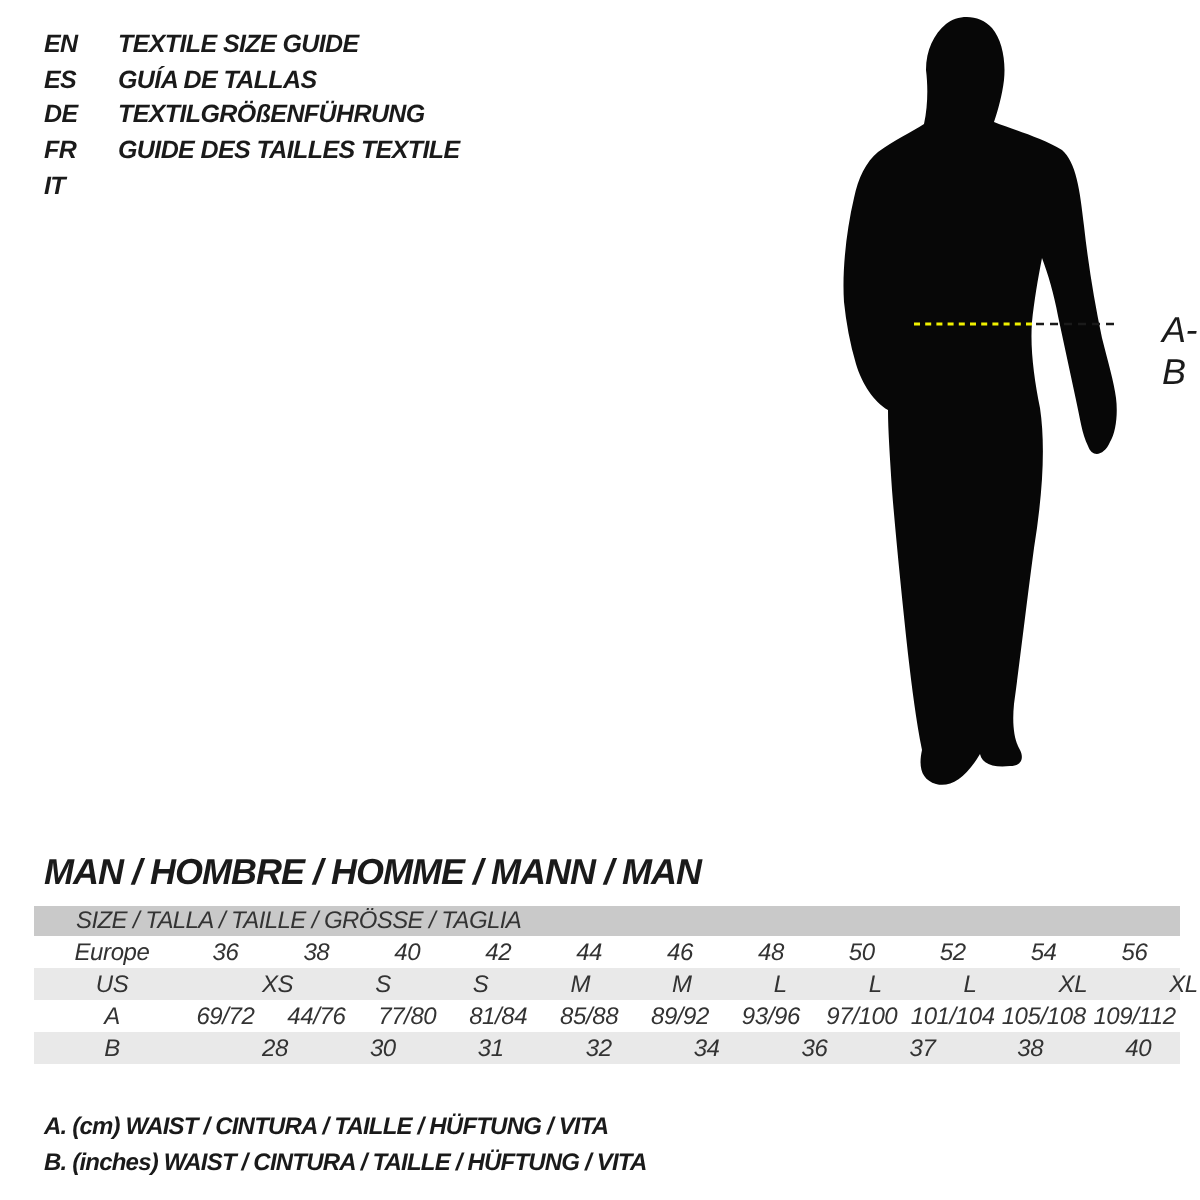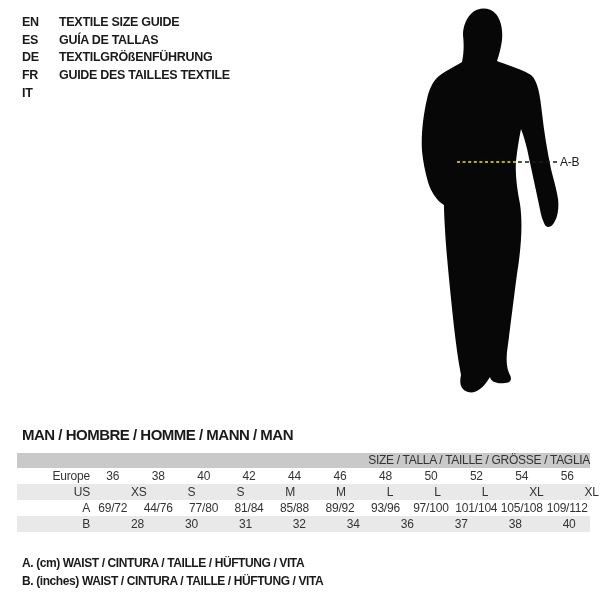--- a/index.html
+++ b/index.html
@@ -3,20 +3,21 @@
 <meta charset="utf-8">
 <style>
   html, body { margin: 0; padding: 0; background: #fff; }
   .canvas {
     position: relative;
     width: 600px; height: 600px;
     background: #fff;
     font-family: "Liberation Sans", sans-serif;
     color: var(--color-text, #1a1a1a);
     overflow: hidden;
+    font-style: italic;
   }
 
   
   .lang-list { position: absolute; left: 22px; top: 13px; }
   .lang-row { display: flex; height: 17.7px; align-items: center; }
   .lang-code {
     width: 37px; flex: 0 0 37px;
     font-size: 12.5px; font-weight: bold; letter-spacing: -0.3px;
   }
   .lang-label { font-size: 12.5px; font-weight: bold; letter-spacing: -0.3px; white-space: nowrap; }
@@ -27,49 +28,49 @@
     font-size: 13.5px; font-weight: bold; letter-spacing: -0.4px; white-space: nowrap;
   }
 
   
   .figure-wrap { position: absolute; left: 400px; top: 0; width: 200px; height: 420px; }
   .figure-wrap svg { display: block; width: 100%; height: 100%; }
   .silhouette-path { fill: var(--color-silhouette, #070707); }
   .dash-yellow { stroke: var(--color-dash-yellow, #f0f000); stroke-width: 1.6; stroke-dasharray: 3 2.6; }
   .dash-dark { stroke: var(--color-dash-dark, #1a1a1a); stroke-width: 1.3; stroke-dasharray: 4 3; }
   .ab-label {
-    position: absolute; left: 560px; top: 155px;
-    font-size: 12px; letter-spacing: -0.2px; color: var(--color-text, #1a1a1a);
+    position: absolute; left: 581px; top: 155px;
+    font-size: 18px; letter-spacing: -0.2px; color: var(--color-text, #1a1a1a);
   }
 
   
   .gender-title {
     position: absolute; left: 22px; top: 426px;
-    font-size: 15px; font-weight: bold; letter-spacing: -0.5px; white-space: nowrap;
+    font-size: 18px; font-weight: bold; letter-spacing: -0.5px; white-space: nowrap;
   }
 
   
   .table-header {
     position: absolute; left: 17px; top: 453px; width: 573px; height: 15px;
     background: var(--color-header-bg, #c9c9c9);
     font-size: 12px; line-height: 15px; letter-spacing: -0.3px;
     color: var(--color-table-text, #333);
-    padding-left: 3px; box-sizing: border-box; text-align: right;
+    padding-left: 21px; box-sizing: border-box;
   }
   .size-table { position: absolute; left: 17px; top: 468px; width: 573px; }
   .t-row {
     display: grid;
     grid-template-columns: 73px repeat(11, 1fr);
     height: 16px; align-items: center;
     font-size: 12px; letter-spacing: -0.2px;
     color: var(--color-table-text, #333);
   }
   .t-row.alt { background: var(--color-alt-row, #e9e9e9); gap: 41px; }
   .t-cell { text-align: center; white-space: nowrap; }
-  .t-cell.label { text-align: right; padding-left: 5px; }
+  .t-cell.label { text-align: center; padding-left: 5px; }
 
   
   .footnotes { position: absolute; left: 22px; top: 554px; }
   .footnote-line {
     height: 18.2px; line-height: 18.2px;
     font-size: 12px; font-weight: bold; letter-spacing: -0.4px; white-space: nowrap;
   }
 </style>
 </head>
 <body>

